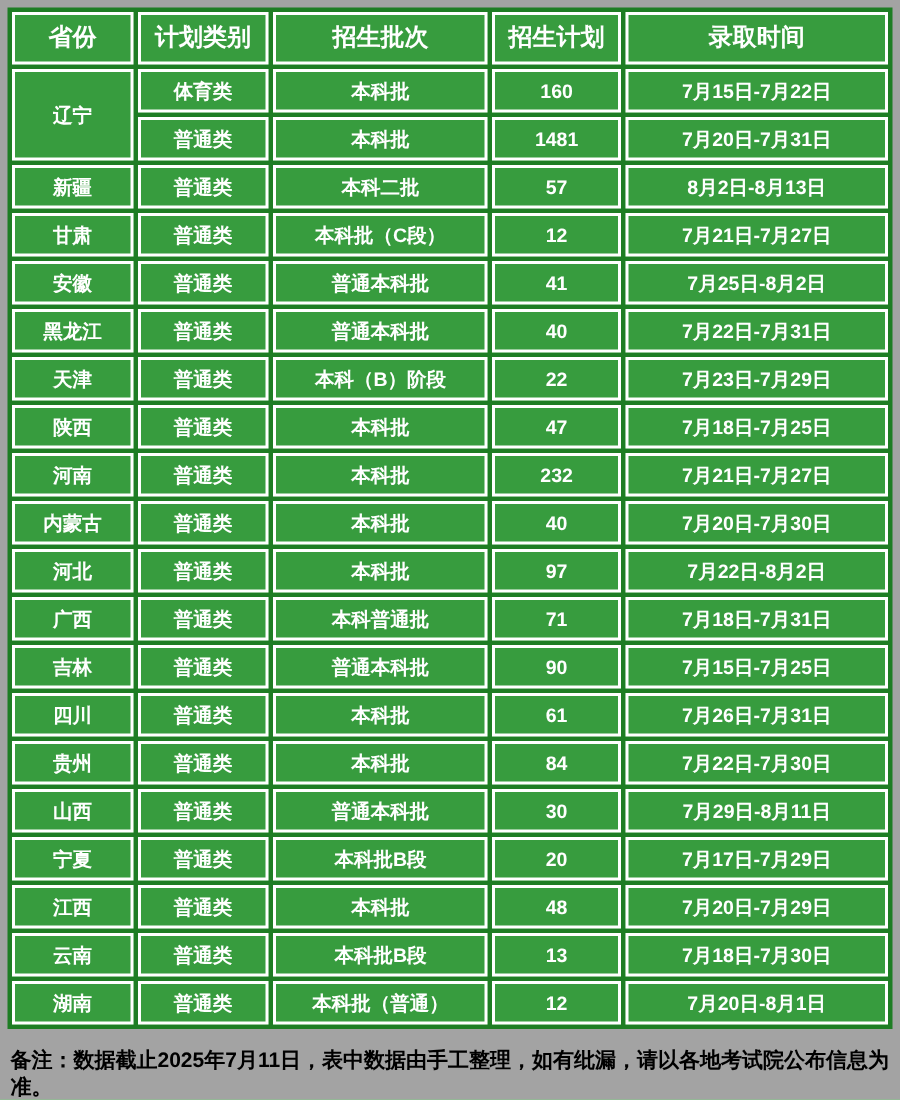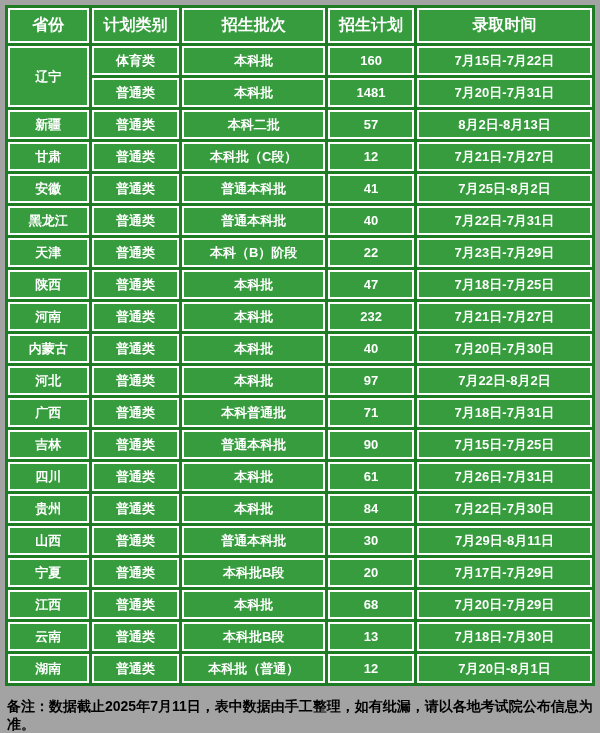--- a/index.html
+++ b/index.html
@@ -192,21 +192,21 @@
           <td>宁夏</td>
           <td>普通类</td>
           <td>本科批B段</td>
           <td>20</td>
           <td>7月17日-7月29日</td>
         </tr>
         <tr>
           <td>江西</td>
           <td>普通类</td>
           <td>本科批</td>
-          <td>68</td>
+          <td>48</td>
           <td>7月20日-7月29日</td>
         </tr>
         <tr>
           <td>云南</td>
           <td>普通类</td>
           <td>本科批B段</td>
           <td>13</td>
           <td>7月18日-7月30日</td>
         </tr>
         <tr>

